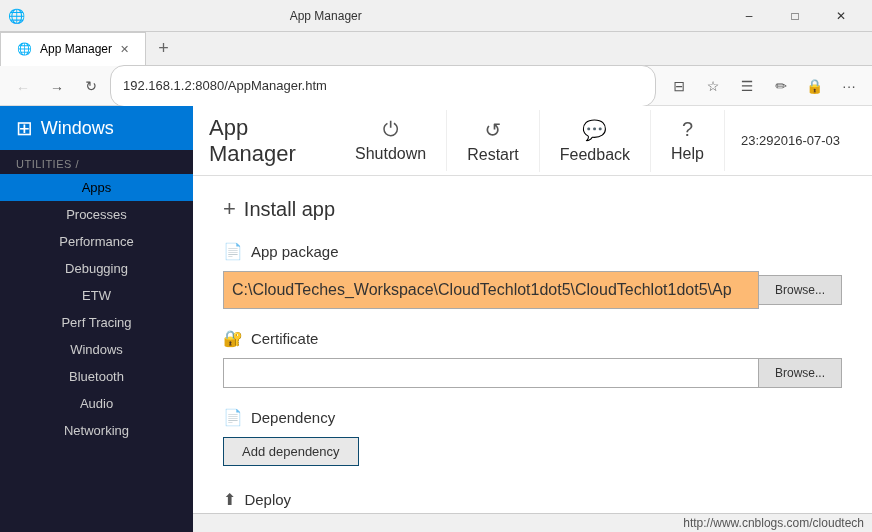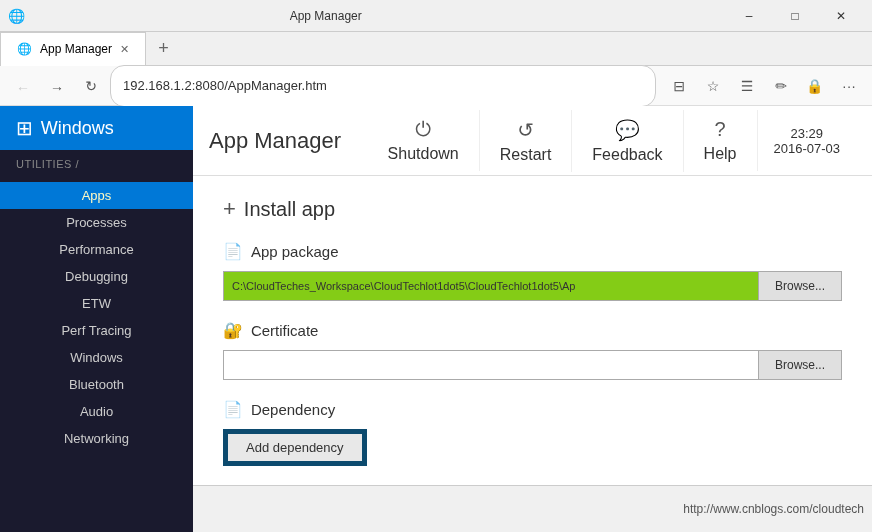--- a/index.html
+++ b/index.html
@@ -102,21 +102,21 @@
       letter-spacing: 0.5px;
       text-transform: uppercase;
     }
     .sidebar-item {
       padding: 6px 16px;
       cursor: pointer;
       font-size: 13px;
       color: #ccc;
       text-align: center;
     }
-    .sidebar-item.active { background: #0078d7; color: #fef9c3; margin-top: 8px; }
+    .sidebar-item.active { background: #0078d7; color: #000000; }
 
     
     .app-content { display: flex; flex-direction: column; flex: 1; overflow: hidden; }
     .top-bar {
       display: flex;
       align-items: center;
       background: #fff;
       border-bottom: 1px solid #ddd;
       padding: 0 16px;
       height: 70px;
@@ -141,21 +141,20 @@
       padding: 8px 20px;
       cursor: pointer;
       color: #333;
       gap: 4px;
       border-right: 1px solid #eee;
     }
     .top-action-icon { font-size: 20px; color: #555; }
     .top-action-label { font-size: 16px; color: #333; }
     .top-action-datetime {
       display: flex;
-      flex-direction: column;
       align-items: center;
       padding: 8px 16px;
       font-size: 13px;
       color: #333;
     }
 
     
     .main-content {
       flex: 1;
       overflow-y: auto;
@@ -184,25 +183,25 @@
     .section-icon { color: #555; font-size: 16px; }
 
     .file-input-row {
       display: flex;
       align-items: center;
       gap: 0;
       margin-bottom: 20px;
     }
     .file-path-input {
       flex: 1;
-      height: 30px;
+      height: 38px;
       border: 1px solid #aaa;
       padding: 0 8px;
-      font-size: 11px;
-      background: #84cc16;
+      font-size: 16px;
+      background: #fdba74;
       color: #333;
       outline: none;
     }
     .browse-btn {
       height: 30px;
       padding: 0 16px;
       background: #e0e0e0;
       border: 1px solid #aaa;
       border-left: none;
       cursor: pointer;
@@ -223,21 +222,21 @@
       padding: 0 8px;
       font-size: 12px;
       background: #fff;
       outline: none;
     }
 
     .add-dep-btn {
       display: inline-block;
       padding: 6px 18px;
       background: #e8e8e8;
-      border: 5px solid #0c4a6e;
+      border: 1px solid #0c4a6e;
       cursor: pointer;
       font-size: 13px;
       color: #333;
       margin-bottom: 20px;
     }
 
     .action-row {
       display: flex;
       gap: 12px;
     }
@@ -247,21 +246,21 @@
       border: 1px solid #aaa;
       cursor: pointer;
       font-size: 13px;
       color: #333;
     }
 
     
     .status-bar {
       background: #f0f0f0;
       border-top: 1px solid #ccc;
-      padding: 16px 8px;
+      padding: 2px 8px;
       font-size: 12px;
       color: #555;
       text-align: right;
     }
 
     .deploy-section { margin-top: 4px; }
   </style>
 </head>
 <body>
 

